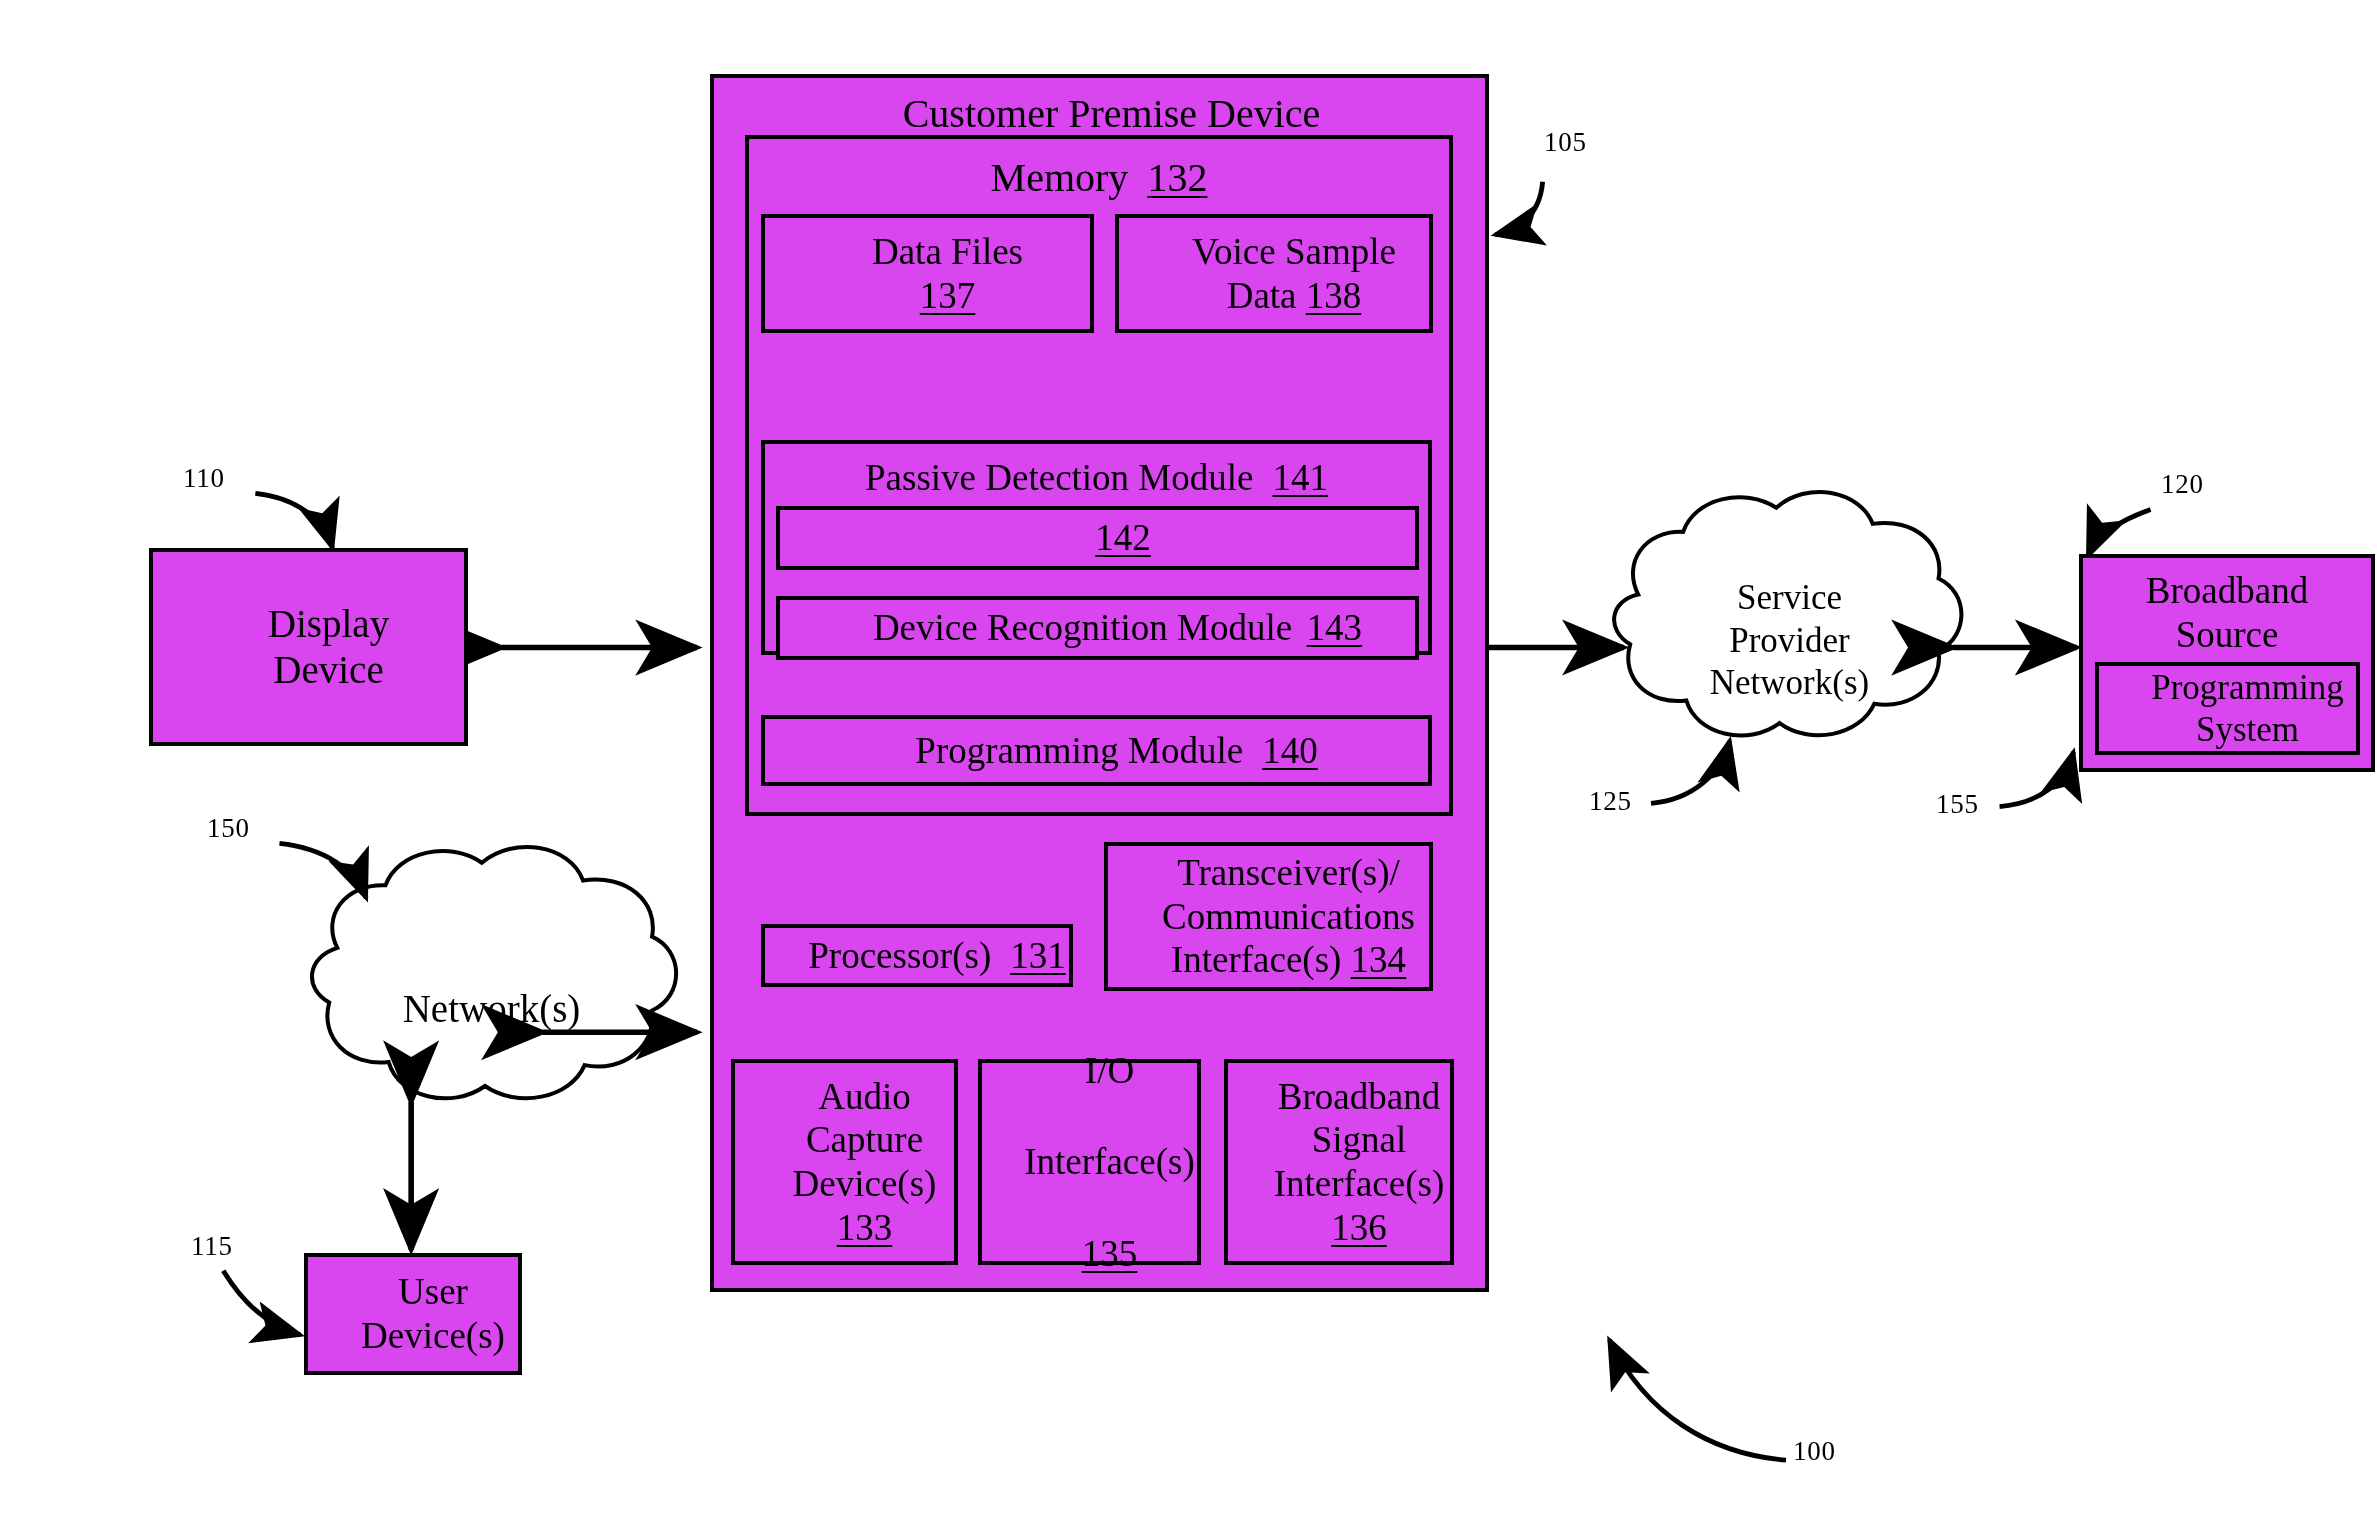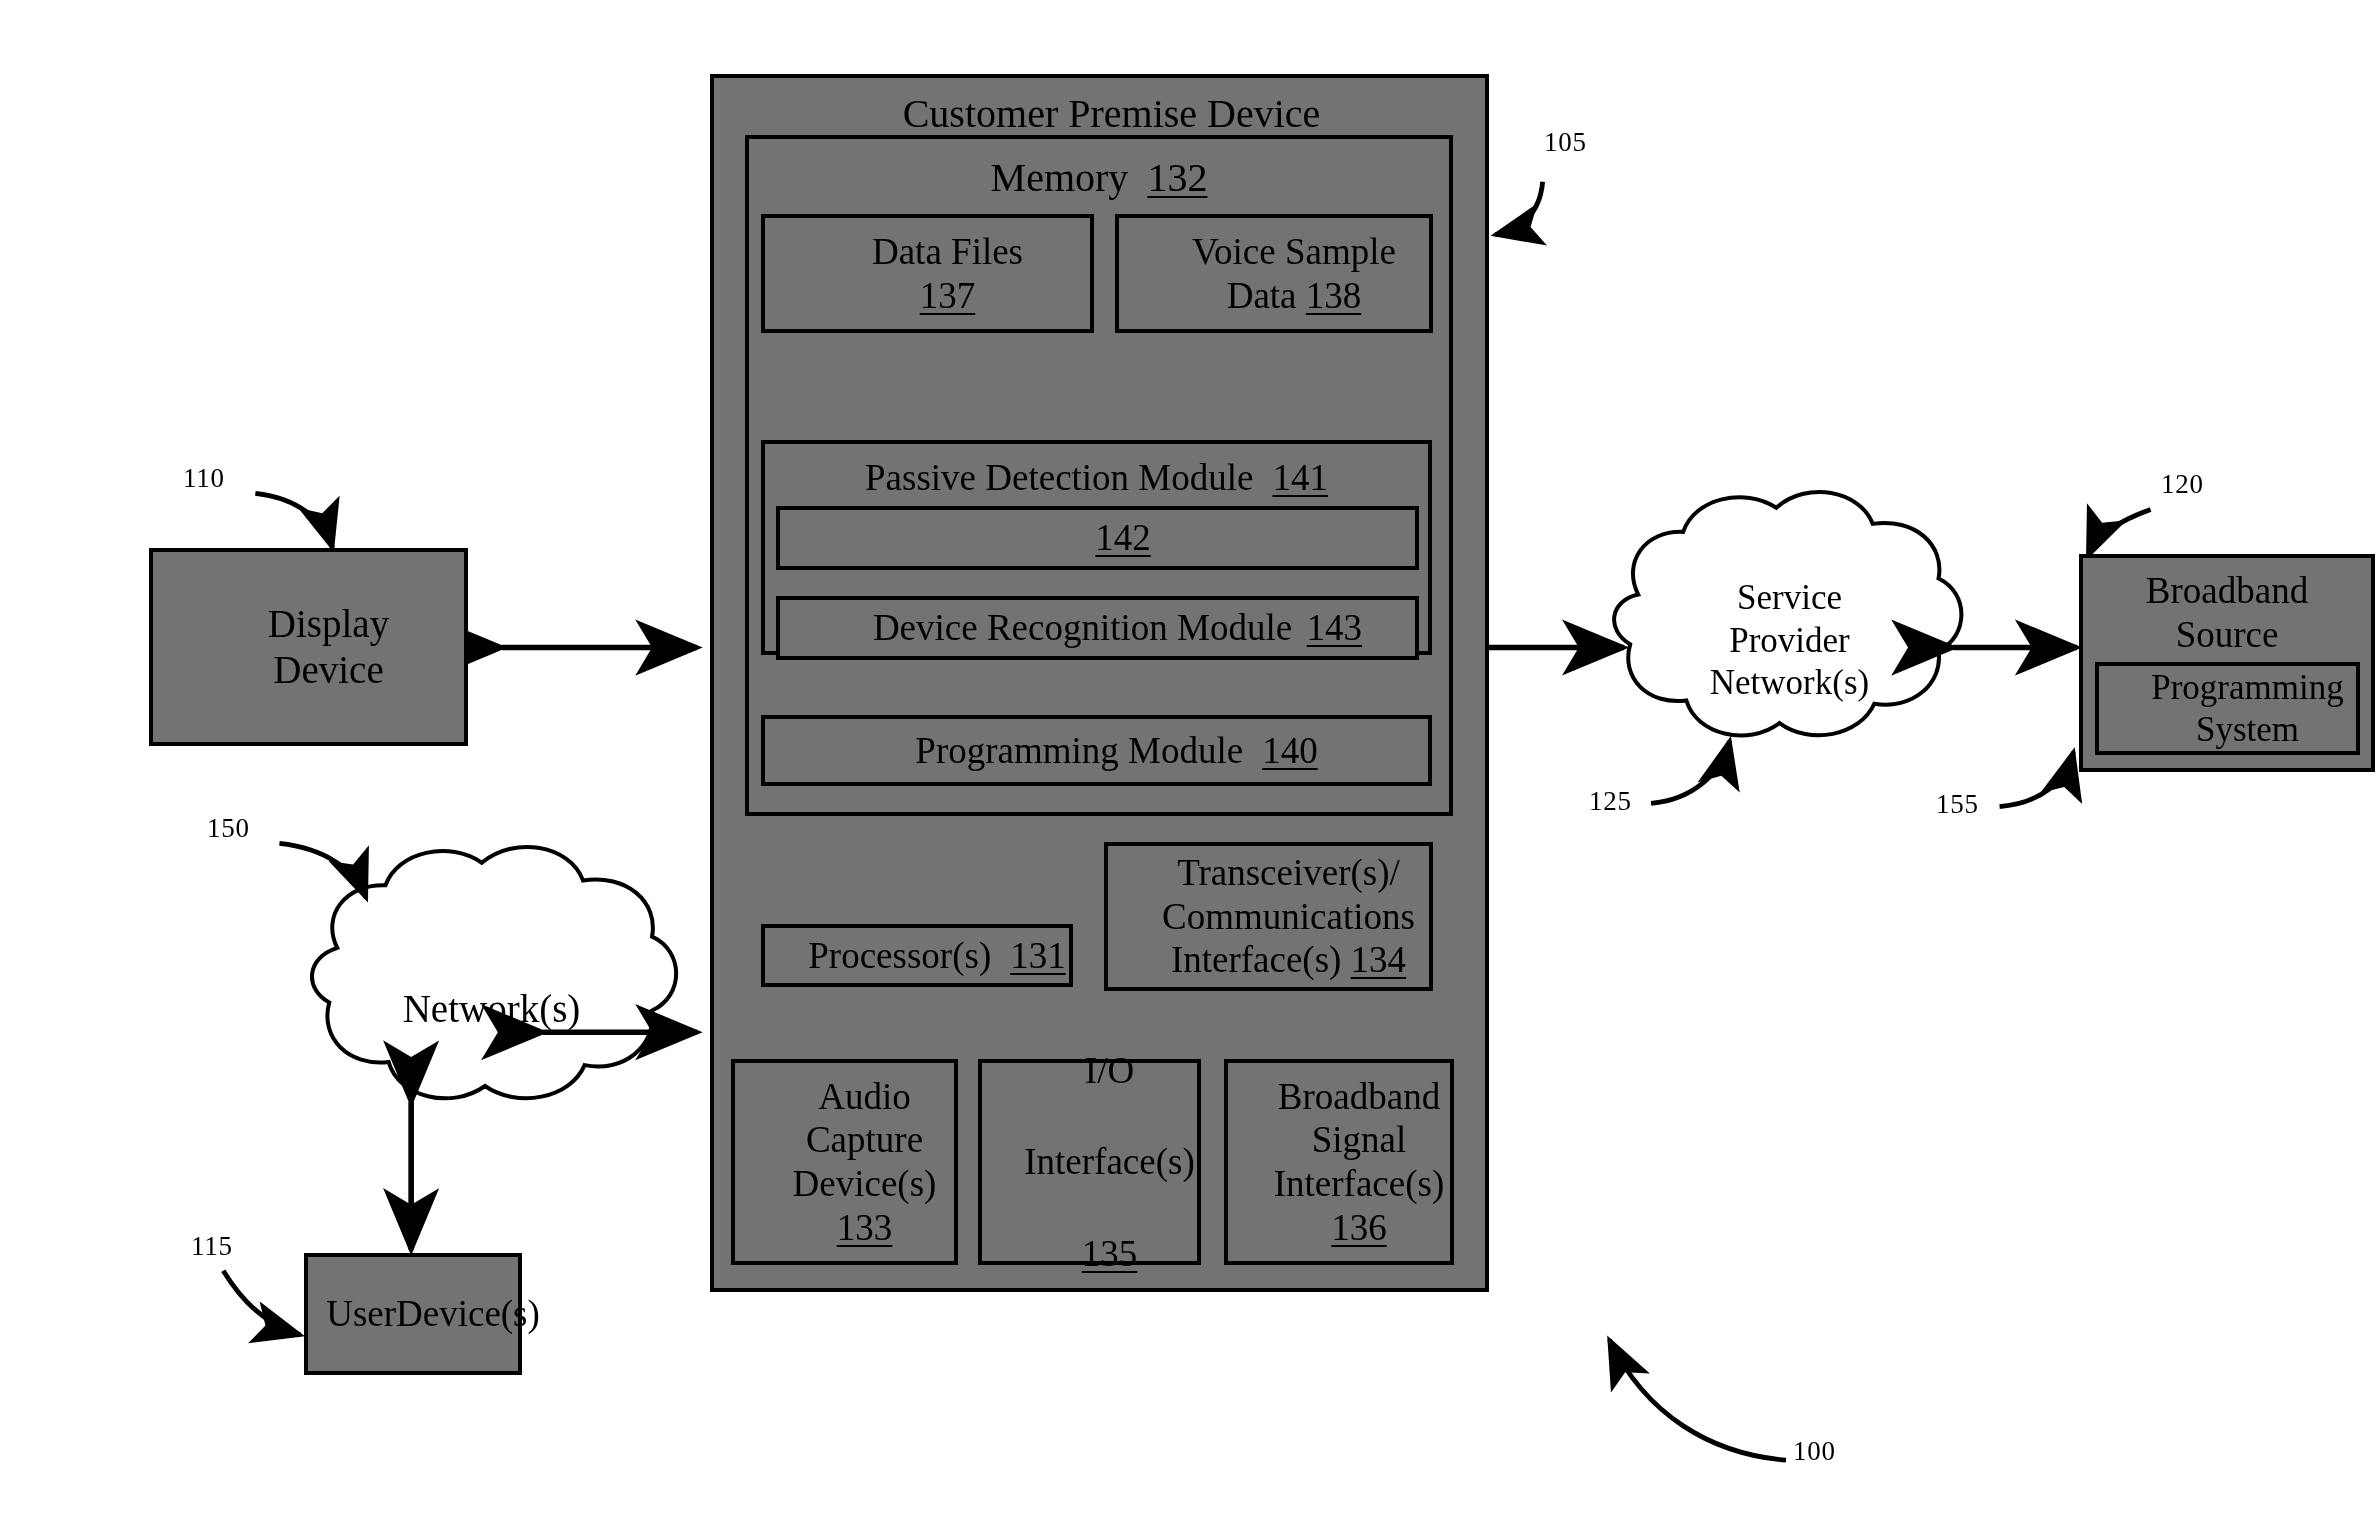--- a/index.html
+++ b/index.html
@@ -15,21 +15,21 @@
   #canvas {
     position: relative;
     width: 2377px;
     height: 1540px;
     background: #ffffff;
     overflow: hidden;
   }
   .box {
     position: absolute;
     border: 4px solid #000;
-    background: #737373;
+    background: #d946ef;
     box-sizing: border-box;
     display: flex;
     align-items: center;
     justify-content: center;
     text-align: center;
     line-height: 1.18;
     padding-left: 40px;
   }
   .label-top {
     position: absolute;
@@ -258,21 +258,21 @@
     <span class="txt num-ul">136</span>
   </div>
 
   <div class="box" style="left:149px; top:548px; width:319px; height:198px; font-size:39px; flex-direction:column;">
     <span class="txt">Display</span>
     <span class="txt">Device</span>
   </div>
 
   <div class="label-top" style="left:321px; top:986px; width:341px; font-size:39px;">Network(s)</div>
 
-  <div class="box" style="left:304px; top:1253px; width:218px; height:122px; font-size:37px; flex-direction:row;">
+  <div class="box" style="left:304px; top:1253px; width:218px; height:122px; font-size:37px; flex-direction:column;">
     <span class="txt">User</span>
     <span class="txt">Device(s)</span>
   </div>
 
   <div class="label-top" style="left:1629px; top:577px; width:321px; font-size:35px; line-height:1.22;">
     <span class="txt">Service</span>
     <span class="txt">Provider</span>
     <span class="txt">Network(s)</span>
   </div>
 

